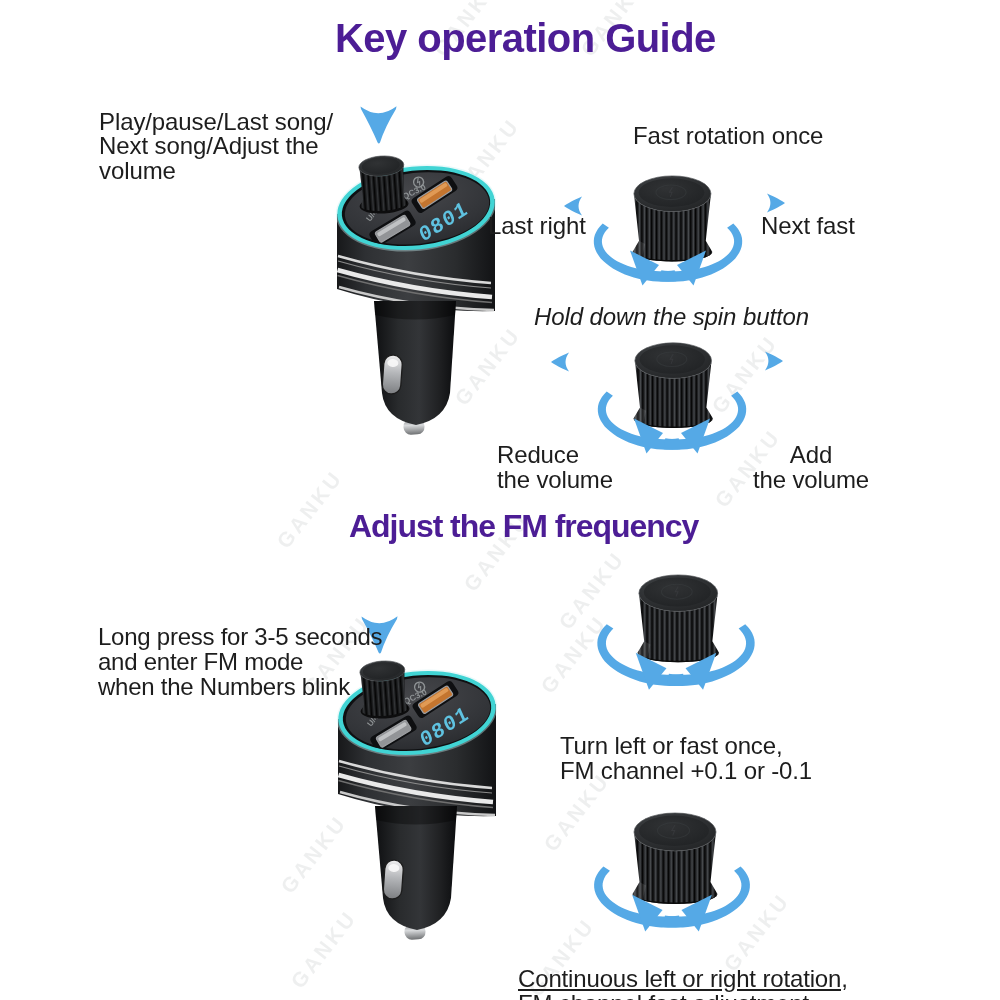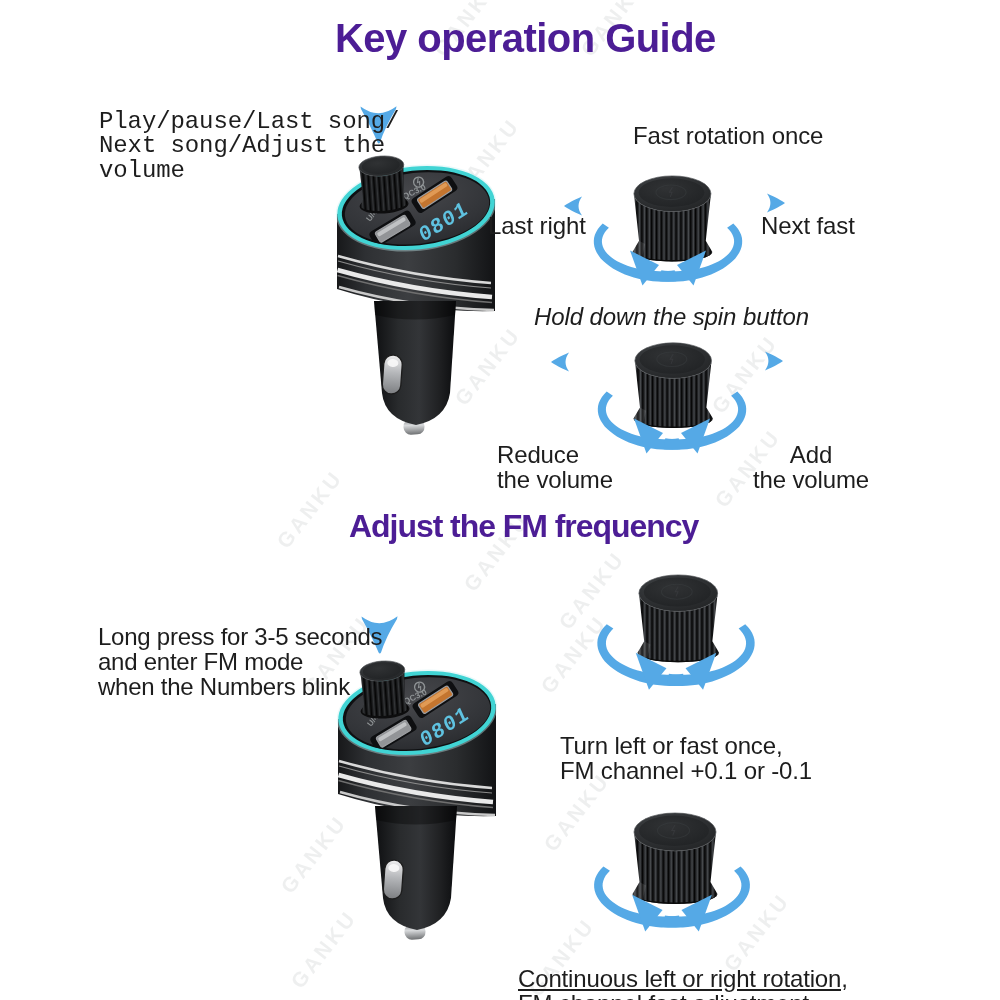--- a/index.html
+++ b/index.html
@@ -183,21 +183,21 @@
 <use href="#knob" transform="translate(632,174) scale(0.94)"></use>
 <use href="#knob" transform="translate(633,341) scale(0.935)"></use>
 <use href="#knob" transform="translate(637,573) scale(0.96)"></use>
 <use href="#knob" transform="translate(632,811)"></use>
 <use href="#swoosh" transform="translate(668,246)"></use>
 <use href="#swoosh" transform="translate(672,414)"></use>
 <use href="#swoosh" transform="translate(676,648) scale(1.06)"></use>
 <use href="#swoosh" transform="translate(672,890) scale(1.05)"></use>
 </svg>
 <div class="t title" style="left:303px;top:16px;font-size:40px;letter-spacing:-0.55px;">Key operation Guide</div>
-<div class="t body" style="left:99px;top:110px;font-family:Liberation Mono, monospace;">Play/pause/Last song/
+<div class="t body" style="left:99px;top:110px;">Play/pause/Last song/
 Next song/Adjust the
 volume</div>
 <div class="t body" style="left:590px;top:124px;margin-left:43px;">Fast rotation once</div>
 <div class="t body" style="left:488px;top:214px;">Last right</div>
 <div class="t body" style="left:761px;top:214px;">Next fast</div>
 <div class="t body" style="left:534px;top:305px;font-style:italic;">Hold down the spin button</div>
 <div class="t body2" style="left:497px;top:399px;">Reduce
 the volume</div>
 <div class="t body2" style="left:751px;top:399px;width:120px;text-align:center;">Add
 the volume</div>

